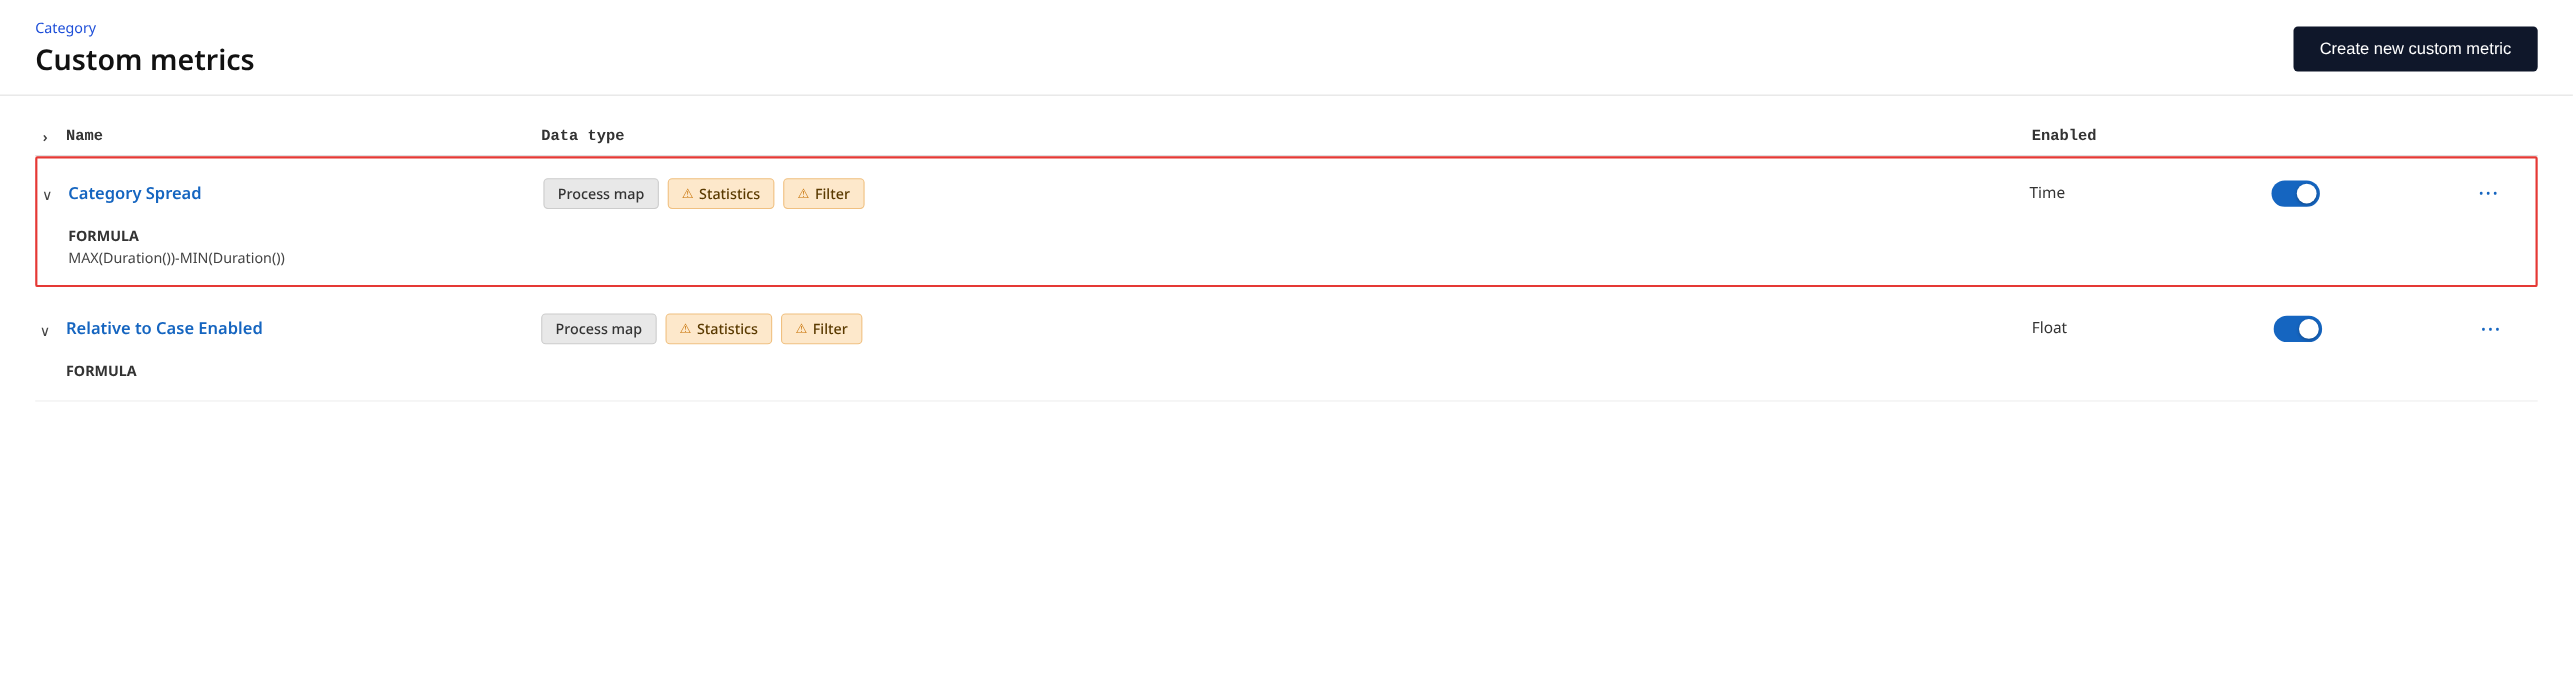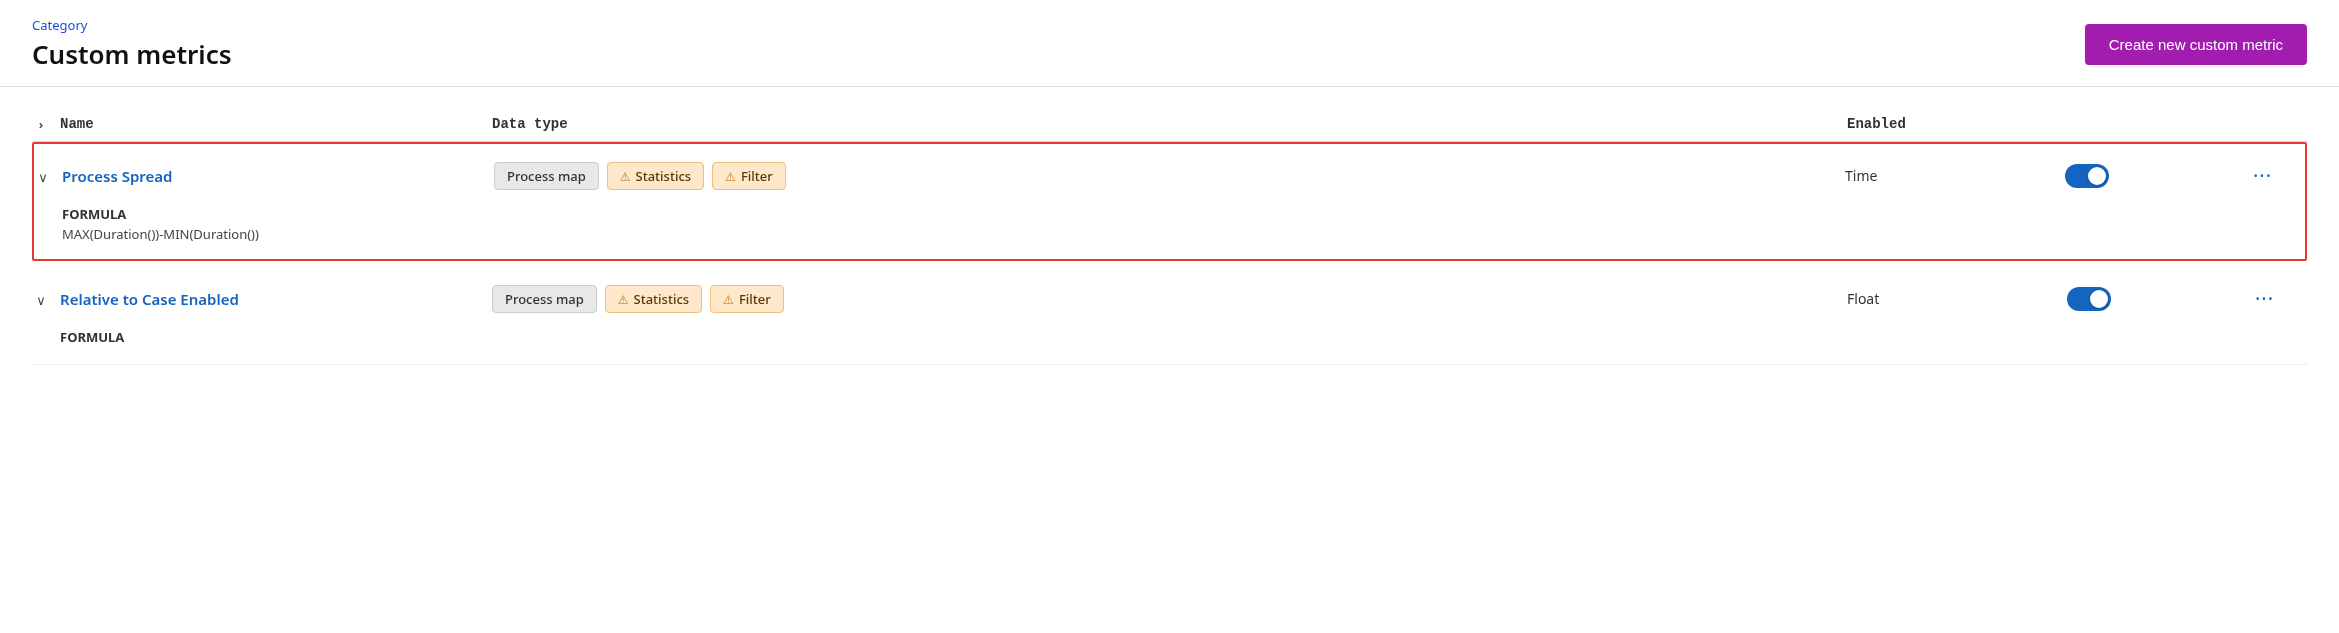--- a/index.html
+++ b/index.html
@@ -21,21 +21,21 @@
       font-size: 13px;
       color: #1d4ed8;
       margin-bottom: 2px;
     }
     .header-left .page-title {
       font-size: 26px;
       font-weight: 600;
       color: #111;
     }
     .create-btn {
-      background: #a21caf;
+      background: #0f172a;
       color: #fff;
       border: none;
       border-radius: 4px;
       padding: 12px 24px;
       font-size: 15px;
       font-weight: 500;
       cursor: pointer;
       white-space: nowrap;
     }
 
@@ -108,21 +108,21 @@
     }
 
     .metric-type-cell {
       display: flex;
       align-items: center;
       gap: 8px;
       flex-wrap: wrap;
     }
     .badge {
       display: inline-flex;
-      align-items: flex-end;
+      align-items: flex-start;
       gap: 5px;
       padding: 4px 12px;
       border-radius: 4px;
       font-size: 13px;
       font-weight: 500;
     }
     .badge-gray {
       background: #e8e8e8;
       color: #333;
       border: 1px solid #ccc;
@@ -221,21 +221,21 @@
     </div>
     <div class="col-header">Data type</div>
     <div class="col-header">Enabled</div>
     <div></div>
   </div>
 
   <div class="metric-row metric-row-highlighted">
     <div class="metric-main">
       <div class="metric-name-cell">
         <span class="chevron-btn">∨</span>
-        <span class="metric-name-text">Process Spread</span>
+        <span class="metric-name-text">Category Spread</span>
       </div>
       <div class="metric-type-cell">
         <span class="badge badge-gray">
           <span>Process map</span>
         </span>
         <span class="badge badge-orange">
           <span class="badge-warn-icon">⚠</span>
           <span>Statistics</span>
         </span>
         <span class="badge badge-orange">

